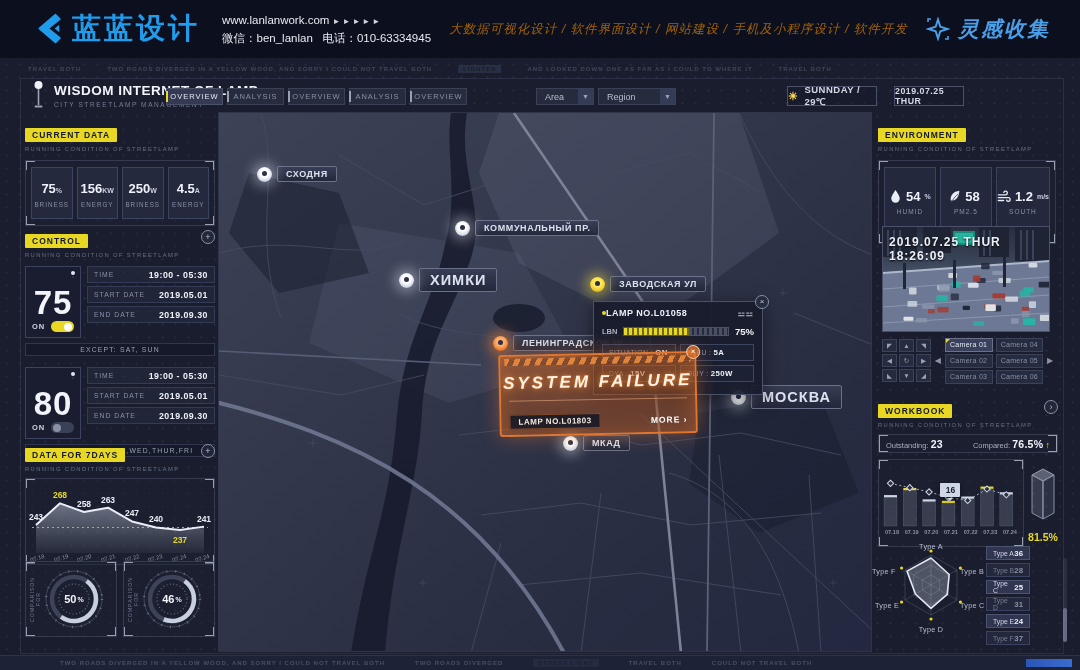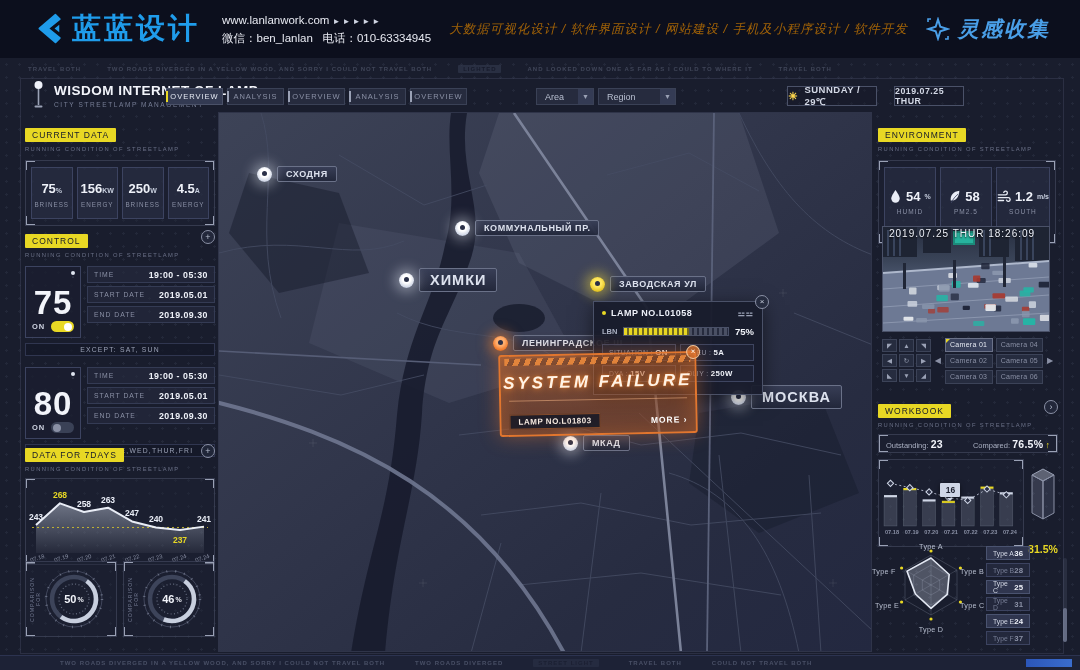--- a/index.html
+++ b/index.html
@@ -25,21 +25,21 @@
 .t2{color:#767d95;font-size:6.5px;letter-spacing:1.6px;margin-top:3px}
 .tabs{position:absolute;left:166px;top:30px;display:flex;gap:4px}
 .tab{width:57px;height:17px;background:#262b3e;border:1px solid #3a4156;color:#8a90a5;font-size:7.5px;letter-spacing:1px;display:flex;align-items:center;justify-content:center;position:relative}
 .tab::before{content:"";position:absolute;left:-1px;top:2px;bottom:2px;width:2px;background:#9aa1b5}
 .tab.active{background:#333a52;color:#e4e8f2;border-color:#4a5168}
 .tab.active::before{background:#e8d824}
 .selbox{position:absolute;top:30px;height:17px;background:#262b3e;border:1px solid #3a4156;color:#b8bfd0;font-size:9px;display:flex;align-items:center;padding-left:8px}
 .selbox .caret{position:absolute;right:0;top:0;bottom:0;width:15px;background:#343b54;color:#9aa1b5;font-size:7px;display:flex;align-items:center;justify-content:center}
 .chipbox{position:absolute;top:28px;height:20px;border:1px solid #4a5168;color:#d4d9e6;font-size:9.5px;font-weight:bold;display:flex;align-items:center;justify-content:center;gap:6px;letter-spacing:.5px;background:rgba(22,26,40,.4)}
 
-.ylabel{display:inline-block;background:#e8d824;color:#15192a;font-size:8.5px;font-weight:normal;letter-spacing:1px;padding:2px 7px;border-radius:1px}
+.ylabel{display:inline-block;background:#e8d824;color:#15192a;font-size:8.5px;font-weight:bold;letter-spacing:1px;padding:2px 7px;border-radius:1px}
 .psub{font-size:5.8px;color:#6a7087;letter-spacing:1.4px;margin-top:4px}
 .frame{position:relative;border:1px solid rgba(74,81,104,.55);background:
  linear-gradient(#9aa1b5,#9aa1b5) no-repeat left top/9px 1px,linear-gradient(#9aa1b5,#9aa1b5) no-repeat left top/1px 9px,
  linear-gradient(#9aa1b5,#9aa1b5) no-repeat right top/9px 1px,linear-gradient(#9aa1b5,#9aa1b5) no-repeat right top/1px 9px,
  linear-gradient(#9aa1b5,#9aa1b5) no-repeat left bottom/9px 1px,linear-gradient(#9aa1b5,#9aa1b5) no-repeat left bottom/1px 9px,
  linear-gradient(#9aa1b5,#9aa1b5) no-repeat right bottom/9px 1px,linear-gradient(#9aa1b5,#9aa1b5) no-repeat right bottom/1px 9px,
  rgba(30,35,53,.45)}
 .cirbtn{position:absolute;right:0;top:0;width:14px;height:14px;border:1px solid #8a90a5;border-radius:50%;color:#b8bfd0;font-size:9px;line-height:12px;text-align:center;background:rgba(40,46,66,.6)}
 section{position:absolute}
 
@@ -78,21 +78,21 @@
 .map{position:absolute;left:218px;top:54px;width:654px;height:540px;border:1px solid rgba(90,98,125,.35);overflow:hidden;box-shadow:inset 0 0 90px rgba(8,10,20,.75)}
 .pin{position:absolute;display:flex;align-items:center;z-index:3}
 .pdot{width:15px;height:15px;border-radius:50%;background:radial-gradient(circle at 50% 40%,#ffffff 0 35%,#cfd6e6 70%,rgba(200,210,230,.1));box-shadow:0 0 12px 5px rgba(240,245,255,.35);position:relative;flex:0 0 auto}
 .pdot::after{content:"";position:absolute;left:5px;top:4px;width:5px;height:5px;border-radius:50%;background:#2a3048}
 .pin.yellow .pdot{background:radial-gradient(circle at 50% 40%,#ffe860 0 35%,#e8c824 70%,rgba(230,200,40,.1));box-shadow:0 0 12px 5px rgba(240,215,60,.45)}
 .pin.orange .pdot{background:radial-gradient(circle at 50% 40%,#ffb070 0 35%,#f07828 70%,rgba(240,120,40,.1));box-shadow:0 0 12px 5px rgba(240,130,50,.5)}
 .plab{margin-left:5px;background:linear-gradient(180deg,rgba(56,62,86,.95),rgba(34,39,58,.95));border:1px solid #6a7188;border-radius:2px;padding:2px 8px;color:#dde2ee;font-weight:bold;font-size:9px;letter-spacing:.6px;white-space:nowrap}
 .pin.big .plab{font-size:14.5px;padding:3px 10px;letter-spacing:1px}
 
 .lpop{position:absolute;left:374px;top:188px;width:170px;height:94px;background:rgba(24,28,44,.94);border:1px solid #4a5168;z-index:5;box-shadow:0 4px 18px rgba(0,0,0,.5);padding:6px 8px}
-.lpop-h{display:flex;align-items:center;gap:5px;color:#edf0f8;font-size:9px;font-weight:bold;letter-spacing:.5px}
+.lpop-h{display:flex;align-items:center;color:#edf0f8;font-size:9px;font-weight:bold;letter-spacing:.5px}
 .ydot{width:4px;height:4px;border-radius:50%;background:#e8d824}
 .sliders{margin-left:auto;color:#9aa1b5;font-size:8px;letter-spacing:1px}
 .xbtn{position:absolute;top:-7px;right:-7px;width:14px;height:14px;border-radius:50%;border:1px solid #8a90a5;background:#262c3f;color:#c8cfde;font-size:8px;line-height:12px;text-align:center;z-index:7}
 .lbnrow{display:flex;align-items:center;gap:6px;margin-top:8px}
 .lbnl{font-size:7.5px;color:#aab0c2;font-weight:bold}
 .lbnbar{flex:1;height:9px;border:1px solid #4a5168;background:repeating-linear-gradient(90deg,#4a5064 0 3px,#262b3e 3px 5px);position:relative}
 .lbnbar::after{content:"";position:absolute;left:0;top:0;bottom:0;width:62%;background:repeating-linear-gradient(90deg,#e8d824 0 3px,#6f6a20 3px 5px)}
 .lbnv{font-size:9.5px;color:#f2f4fa;font-weight:bold}
 .lgrid{display:grid;grid-template-columns:1fr 1fr;gap:4px;margin-top:7px}
 .lcell{border:1px solid #3e4560;background:rgba(32,37,56,.6);padding:3px 6px;font-size:6.8px;color:#8a90a5;letter-spacing:.4px;white-space:nowrap}
@@ -109,41 +109,41 @@
 .fxbtn{position:absolute;top:-8px;right:-6px;width:14px;height:14px;border-radius:50%;border:1px solid #f0c49a;background:rgba(226,118,46,.75);color:#fff8ee;font-size:8px;line-height:12px;text-align:center}
 
 .ecards{display:flex;gap:4px;margin-top:8px;padding:6px 5px;height:84px}
 .ecard{flex:1;background:rgba(44,50,72,.5);border:1px solid #3c4360;display:flex;flex-direction:column;align-items:center;justify-content:center;gap:4px}
 .erow{display:flex;align-items:center;gap:4px}
 .eval{color:#eef1f8;font-size:13px;font-weight:bold}
 .eunit{font-size:7px;font-weight:bold;color:#c8cfde}
 .elab{font-size:6.5px;color:#8a90a5;letter-spacing:1px}
 
 .cam{position:absolute;left:882px;top:168px;width:168px;height:106px;border:1px solid #4a5168;overflow:hidden}
-.camts{position:absolute;top:1px;left:6px;color:#edf0f8;font-size:10px;font-weight:normal;letter-spacing:1px;text-shadow:0 1px 2px #000;z-index:2}
+.camts{position:absolute;top:8px;left:6px;color:#edf0f8;font-size:12px;font-weight:bold;letter-spacing:1px;text-shadow:0 1px 2px #000;z-index:2}
 .camctl{position:absolute;left:882px;top:280px;width:172px;display:flex;gap:3px;align-items:center}
 .dpad{display:grid;grid-template-columns:repeat(3,15px);grid-auto-rows:13px;gap:2px}
 .dbtn{background:#262c3f;border:1px solid #3c4358;color:#9aa1b5;font-size:6.5px;display:flex;align-items:center;justify-content:center}
 .sarr{color:#8a90a5;font-size:8px;width:8px;text-align:center}
 .camcol{display:flex;flex-direction:column;gap:2.5px;width:49px}
 .cbtn{height:13.5px;background:#262c3f;border:1px solid #3c4358;color:#8a90a5;font-size:7px;display:flex;align-items:center;justify-content:center;position:relative;letter-spacing:.3px}
 .cbtn.active{background:#39415c;border-color:#6a7188;color:#e4e8f2}
 .cbtn.active::before{content:"";position:absolute;left:0;top:0;border-top:4px solid #e8d824;border-right:4px solid transparent}
 
 .wstats{margin-top:6px;height:19px;display:flex;align-items:center;justify-content:space-between;padding:0 7px}
 .wsl{font-size:7.5px;color:#aab0c2}
 .wsl b{font-size:10.5px;color:#f2f4fa;letter-spacing:.3px}
 .up{color:#e8d824;font-weight:bold;font-size:9px}
 .wchartrow{display:flex;gap:4px;margin-top:6px}
 .wchart{width:146px;height:88px;position:relative;padding-top:4px}
 #bar-dates{display:flex;justify-content:space-between;padding:0 6px;margin-top:-1px}
 #bar-dates span{font-size:5.6px;color:#8a90a5;font-weight:bold}
 .wtip{position:absolute;width:20px;height:14px;background:#cfd6e6;color:#1a1e2d;font-size:8.5px;font-weight:bold;display:flex;align-items:center;justify-content:center;border-radius:1px;box-shadow:0 2px 5px rgba(0,0,0,.5)}
 .wtip::after{content:"";position:absolute;bottom:-4px;left:7px;border:3px solid transparent;border-top-color:#cfd6e6;border-bottom:none}
-.wcube{width:30px;display:flex;flex-direction:column;align-items:center;gap:20px;padding-top:6px}
+.wcube{width:30px;display:flex;flex-direction:column;align-items:center;gap:8px;padding-top:6px}
 .sideval{color:#e8d824;font-size:10.5px;font-weight:bold}
 
 .radar{position:absolute;left:878px;top:478px;width:180px;height:122px}
 .rlab{position:absolute;font-size:7.2px;color:#b8bfd0;letter-spacing:.3px}
 .rtable{position:absolute;left:108px;top:10px;width:44px;display:flex;flex-direction:column;gap:3px}
 .rrow{height:14px;background:rgba(44,50,72,.55);border:1px solid #3c4360;display:flex;align-items:center;justify-content:space-between;padding:0 6px;color:#767d95;font-size:6.8px}
 .rrow b{font-size:7.8px;color:#8a90a5}
 .rrow.hot{background:rgba(58,66,94,.7);color:#d4d9e6;border-color:#4a5370}
 .rrow.hot b{color:#eef1f8}
 

